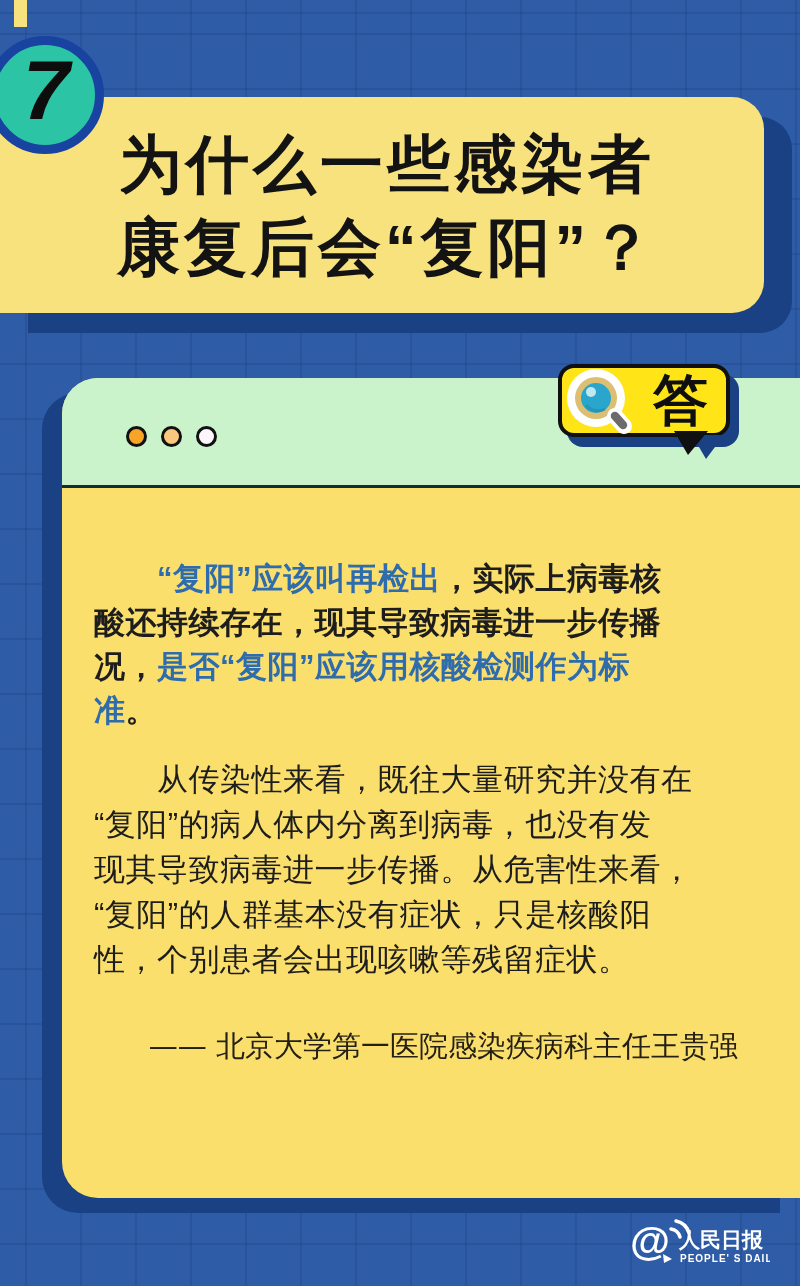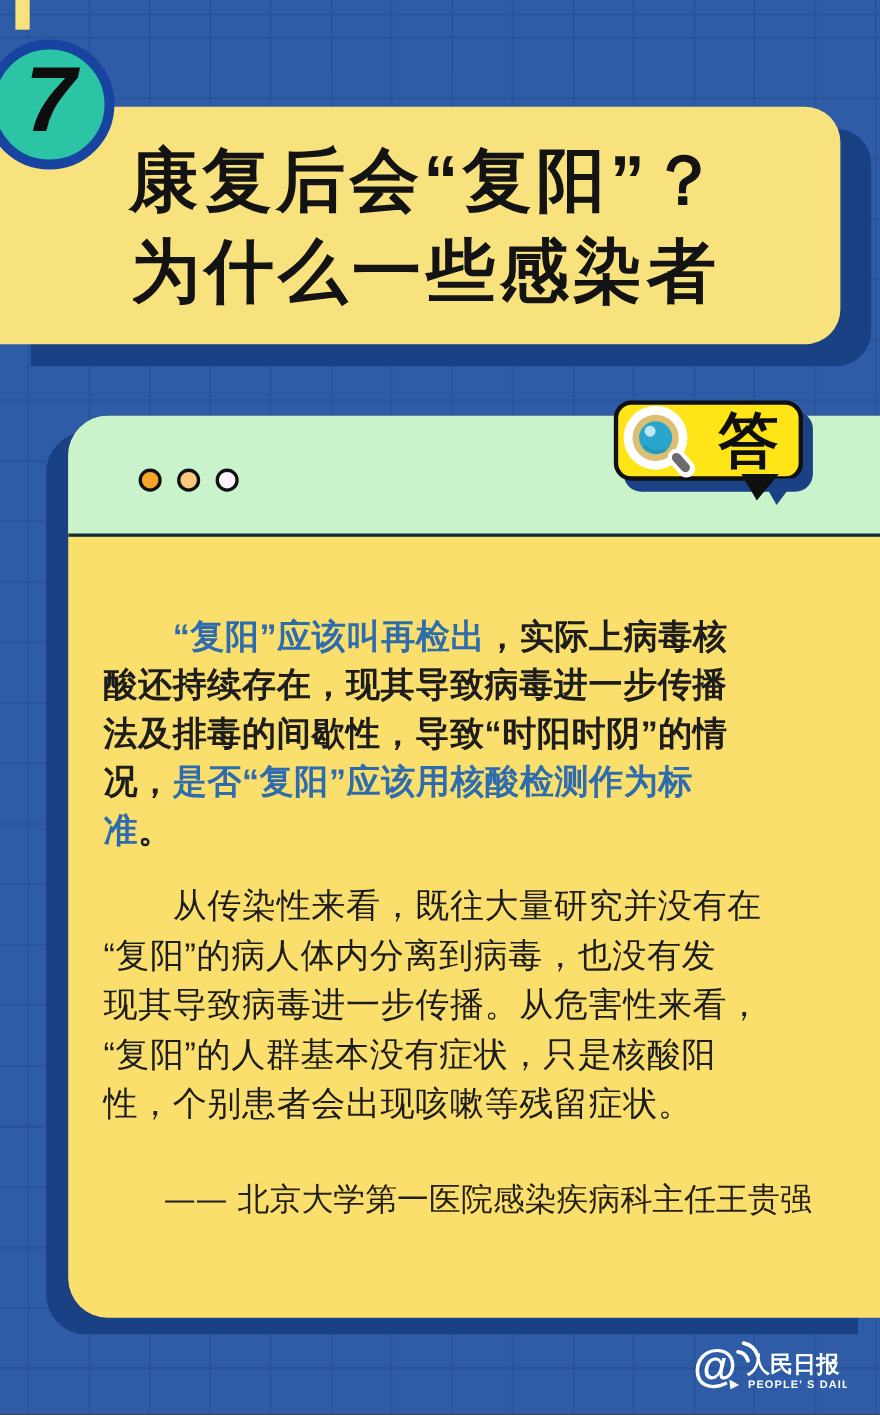--- a/index.html
+++ b/index.html
@@ -71,41 +71,40 @@
 </style>
 </head>
 <body>
 
 <div class="poster">
 
   <div class="corner-tick"></div>
 
   <div class="title-box">
     <div class="title-text">
+      <div>为什么一些感染者</div>
       <div>康复后会“复阳”？</div>
-      <div>为什么一些感染者</div>
     </div>
   </div>
 
   <div class="num-circle">
     <span class="num">7</span>
   </div>
 
   <div class="card">
     <div class="card-header">
       <span class="dot" style="background: rgb(247, 164, 39);"></span>
       <span class="dot" style="background: rgb(249, 200, 126);"></span>
       <span class="dot" style="background: rgb(253, 245, 252);"></span>
     </div>
     <div class="card-body">
       <div id="paras">
           <div class="para para-bold">
             <div class="pline"><span>　　</span><span class="seg-blue">“复阳”应该叫再检出</span><span>，实际上病毒核</span></div>
             <div class="pline"><span>酸还持续存在，现其导致病毒进一步传播</span></div>
-            <div class="pline"><span>法及排毒的间歇性，导致“时阳时阴”的情</span></div>
             <div class="pline"><span>况，</span><span class="seg-blue">是否“复阳”应该用核酸检测作为标</span></div>
             <div class="pline"><span class="seg-blue">准</span><span>。</span></div>
           </div>
           <div class="para para-medium">
             <div class="pline"><span>　　从传染性来看，既往大量研究并没有在</span></div>
             <div class="pline"><span>“复阳”的病人体内分离到病毒，也没有发</span></div>
             <div class="pline"><span>现其导致病毒进一步传播。从危害性来看，</span></div>
             <div class="pline"><span>“复阳”的人群基本没有症状，只是核酸阳</span></div>
             <div class="pline"><span>性，个别患者会出现咳嗽等残留症状。</span></div>
           </div>

